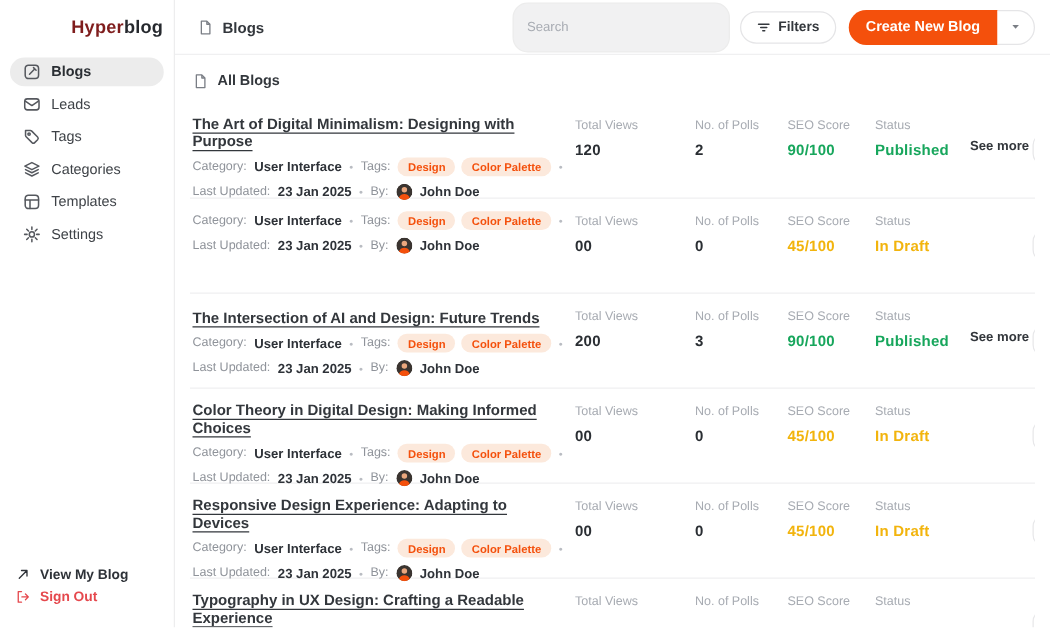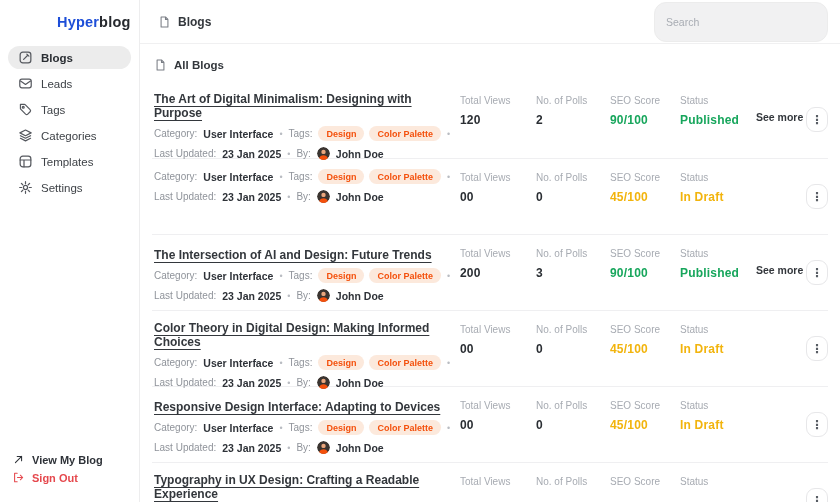--- a/index.html
+++ b/index.html
@@ -13,21 +13,21 @@
   .app { display:flex; width:840px; height:502px; }
 
   
   .sidebar {
     flex:0 0 140px; width:140px; border-right:1px solid #EDEDEE;
     display:flex; flex-direction:column; padding:10px 8px 14px 8px; background:#fff;
   }
   .logo { display:flex; align-items:center; gap:3px; padding:2px 2px 14px 2px; }
   .logo-icon { width:26px; height:20px; display:inline-flex; }
   .logo-text { font-size:14.5px; font-weight:700; color:#26292E; letter-spacing:.2px; }
-  .logo-accent { color:#1d4ed8;margin-left:44px; }
+  .logo-accent { color:#7f1d1d;margin-left:44px; }
   .nav { display:flex; flex-direction:column; gap:3px; }
   .nav-item {
     display:flex; align-items:center; gap:8px; padding:4px 10px;
     border-radius:14px; font-size:11.5px; color:#3E4247; cursor:pointer;
   }
   .nav-item.active { background:#ECECEC; font-weight:700; color:#2A2E33; }
   .nav-icon { width:15px; height:15px; display:inline-flex; color:#55585E; flex:0 0 15px; }
   .nav-icon svg, .logo-icon svg, .ic svg { width:100%; height:100%; display:block; }
   .sidebar-footer { margin-top:auto; display:flex; flex-direction:column; gap:5px; padding:0 4px 4px 4px; }
   .footer-item { display:flex; align-items:center; gap:7px; font-size:11px; font-weight:700; color:#2E3238; cursor:pointer; }
@@ -83,21 +83,21 @@
   }
   .meta { display:flex; align-items:center; gap:6px; font-size:10px; color:#8F939A; margin-bottom:6px; white-space:nowrap; }
   .meta b { color:#2E3238; font-weight:700; font-size:10.5px; }
   .dot { color:#B9BCC2; font-size:9px; }
   .tags { display:inline-flex; gap:5px; }
   .tag { background:#FCE9DC; color:#F4500C; font-size:9px; font-weight:700; padding:2.5px 8px; border-radius:9px; }
   .avatar { width:13px; height:13px; border-radius:50%; overflow:hidden; display:inline-flex; flex:0 0 13px; }
   .avatar svg { width:100%; height:100%; }
 
   .stat { flex:0 0 auto; padding-top:3px; }
-  .stat.views { width:76px; } .stat.polls { width:74px; } .stat.seo { width:70px; } .stat.status { width:76px; }
+  .stat.views { width:76px; } .stat.polls { width:74px;margin-left:20px; } .stat.seo { width:70px; } .stat.status { width:76px; }
   .stat-label { font-size:10px; color:#A7ABB2; margin-bottom:7px; }
   .stat-value { font-size:12px; font-weight:700; color:#2A2E33; letter-spacing:.2px; }
   .stat-value.good { color:#17A65C; }
   .stat-value.warn { color:#F2B40D; }
 
   .see-more { flex:0 0 50px; width:50px; font-size:10.5px; font-weight:700; color:#33373C; margin-top:19px; cursor:pointer; }
   .kebab {
     flex:0 0 22px; width:22px; height:25px; margin-top:15px; background:#fff;
     border:1px solid #E7E7E9; border-radius:9px; display:flex; align-items:center; justify-content:center;
     color:#585D64; font-size:12px; font-weight:700; cursor:pointer; line-height:1;
@@ -208,20 +208,38 @@
       <div class="breadcrumb">
         <span class="ic ic-file">
           <svg viewBox="0 0 16 16" fill="none" stroke="currentColor" stroke-width="1.3" stroke-linejoin="round">
             <path d="M3.8 1.8h5.4l3 3v9.4H3.8z"></path>
               <path d="M9.2 1.8v3h3"></path>
           </svg>
         </span>
         <span>Blogs</span>
       </div>
       <input class="search" type="text" placeholder="Search" style="">
+      <button class="filters-btn">
+        <span class="ic ic-filter">
+          <svg viewBox="0 0 16 16" fill="none" stroke="currentColor" stroke-width="1.7" stroke-linecap="round">
+            <path d="M2.5 4.5h11M4.8 8h6.4M7 11.5h2"></path>
+          </svg>
+        </span>
+        <span>Filters</span>
+      </button>
+      <div class="create-split">
+        <button class="create-main">Create New Blog</button>
+        <button class="create-caret">
+          <span class="ic ic-caret">
+            <svg viewBox="0 0 12 12">
+                <path d="M2.5 4l3.5 4 3.5-4z" fill="currentColor"></path>
+              </svg>
+          </span>
+        </button>
+      </div>
     </header>
 
     <section class="content">
       <div class="section-head">
         <span class="ic ic-file">
           <svg viewBox="0 0 16 16" fill="none" stroke="currentColor" stroke-width="1.3" stroke-linejoin="round">
             <path d="M3.8 1.8h5.4l3 3v9.4H3.8z"></path>
               <path d="M9.2 1.8v3h3"></path>
           </svg>
         </span>
@@ -418,21 +436,21 @@
     <div class="stat status">
       <div class="stat-label col-3">Status</div>
       <div class="stat-value v-status warn">In Draft</div>
     </div>
     <div class="see-more"></div>
     <button class="kebab">⋮</button>
   </div>
 
   <div class="row">
     <div class="row-left">
-      <a class="row-title">Responsive Design Interface: Adapting to Devices</a>
+      <a class="row-title">Responsive Design Experience: Adapting to Devices</a>
       <div class="meta">
         <span class="m-label l1-label">Category:</span>
         <b class="l1-value">User Interface</b>
         <span class="dot">•</span>
         <span class="m-label tags-label">Tags:</span>
         <span class="tags">
                   <span class="tag">Design</span>
                   <span class="tag">Color Palette</span>
                 </span>
         <span class="dot">•</span>

